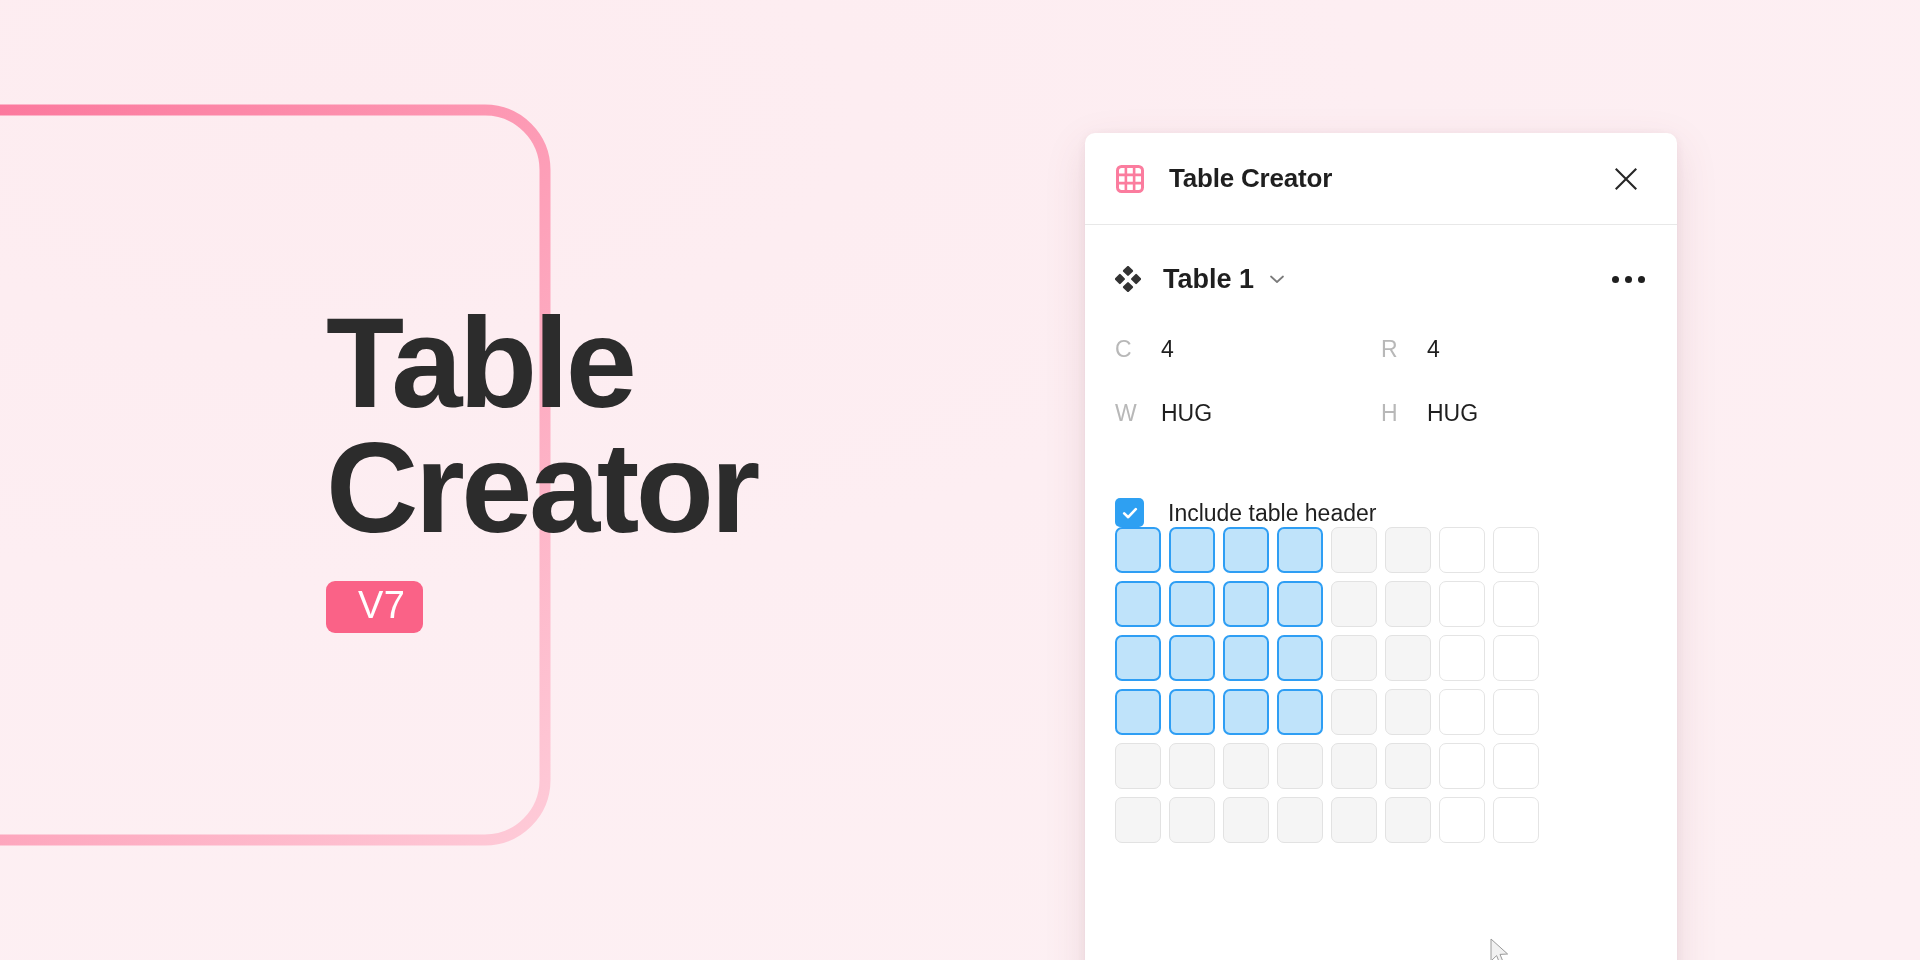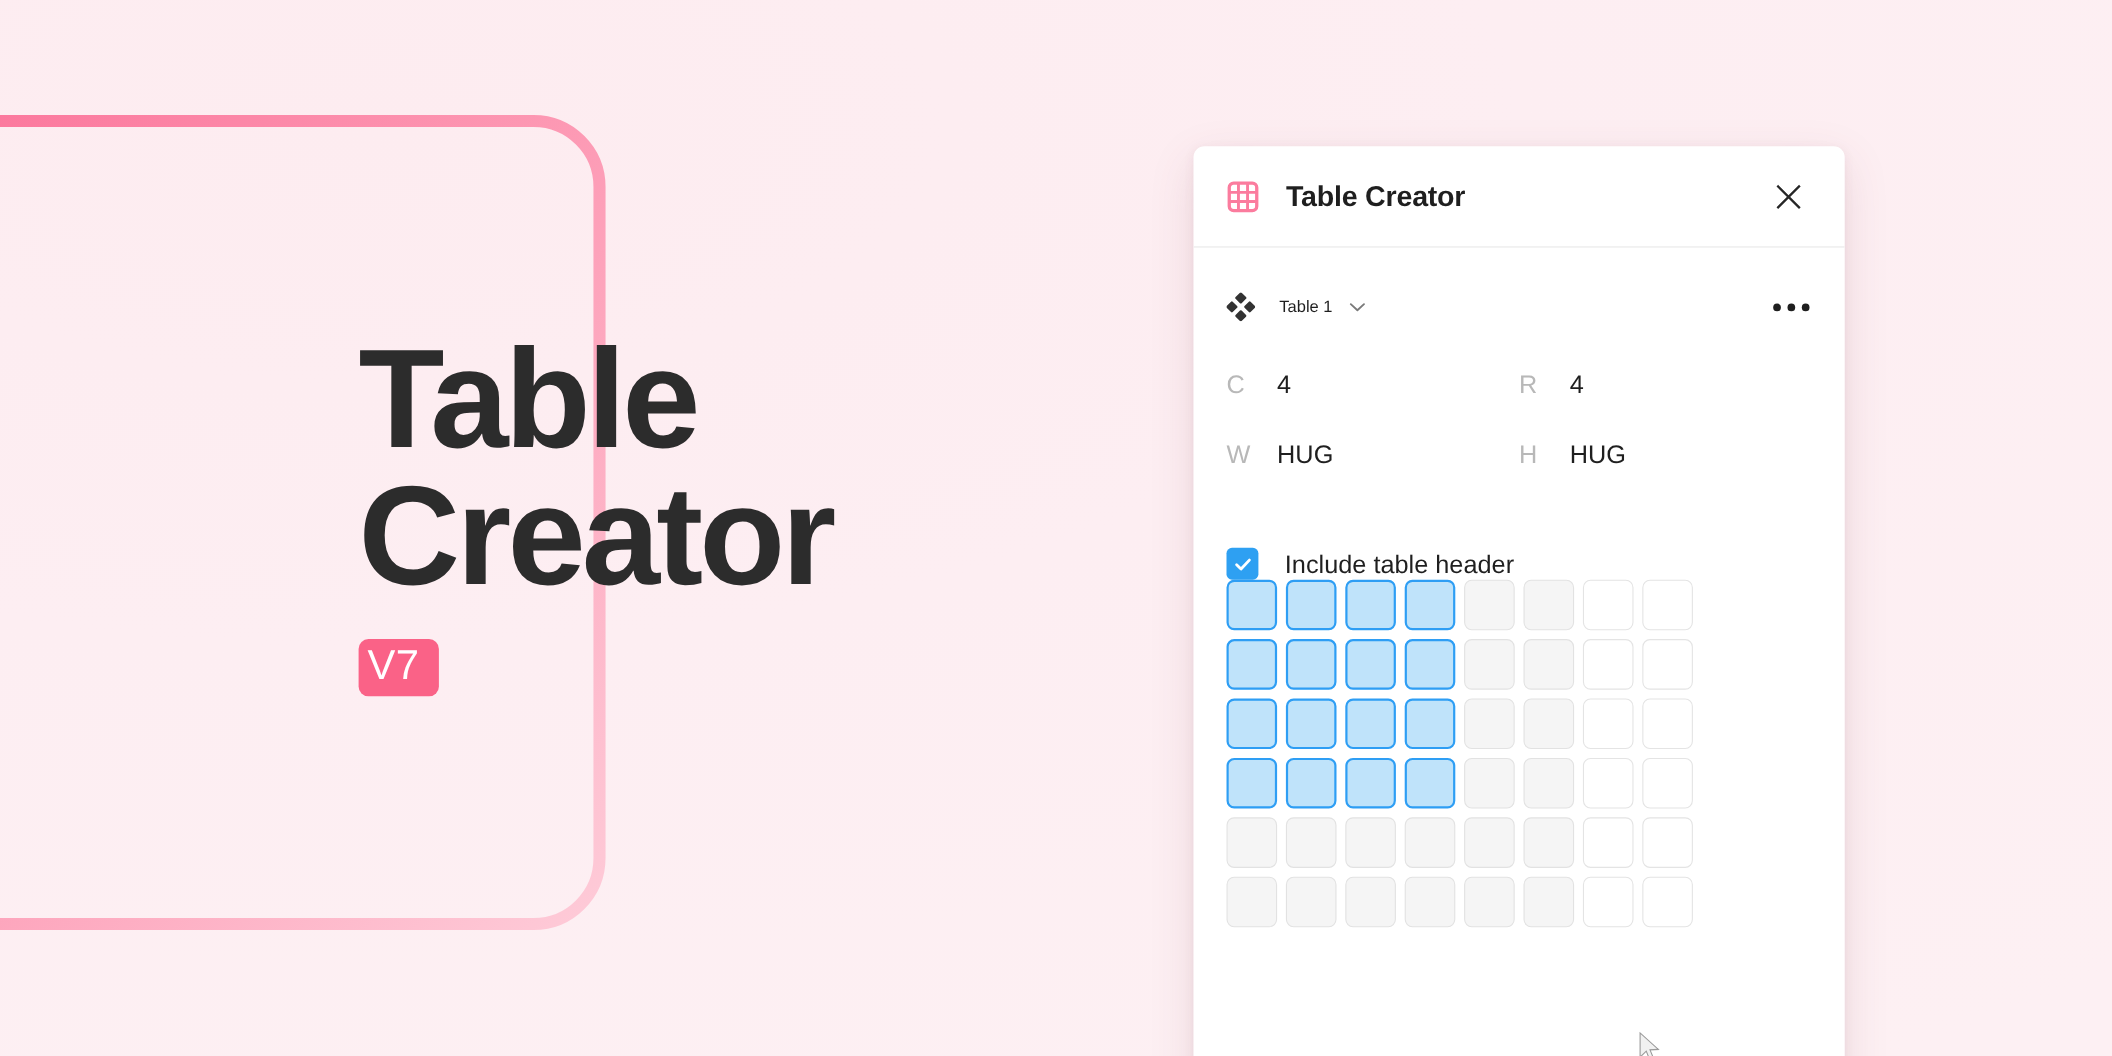--- a/index.html
+++ b/index.html
@@ -54,21 +54,21 @@
   }
 
   #version-badge {
     display: inline-block;
     margin-top: 30px;
     background: #fa6287;
     color: #ffffff;
     font-size: 38px;
     font-weight: normal;
     letter-spacing: 0.5px;
-    padding: 5px 18px 9px 8px;
+    padding: 5px 18px 9px 32px;
     border-radius: 9px;
     line-height: 1;
   }
 
   
   #plugin-panel {
     position: absolute;
     left: 1085px;
     top: 133px;
     width: 592px;
@@ -136,22 +136,22 @@
   }
 
   #component-icon {
     width: 26px;
     height: 26px;
     flex: 0 0 26px;
     margin-right: 22px;
   }
 
   #component-name {
-    font-size: 15px;
-    font-weight: normal;
+    font-size: 27px;
+    font-weight: bold;
     color: #1f1f1f;
     margin-right: 12px;
   }
 
   #component-chevron-icon {
     width: 22px;
     height: 22px;
     flex: 0 0 22px;
     display: flex;
     align-items: center;

